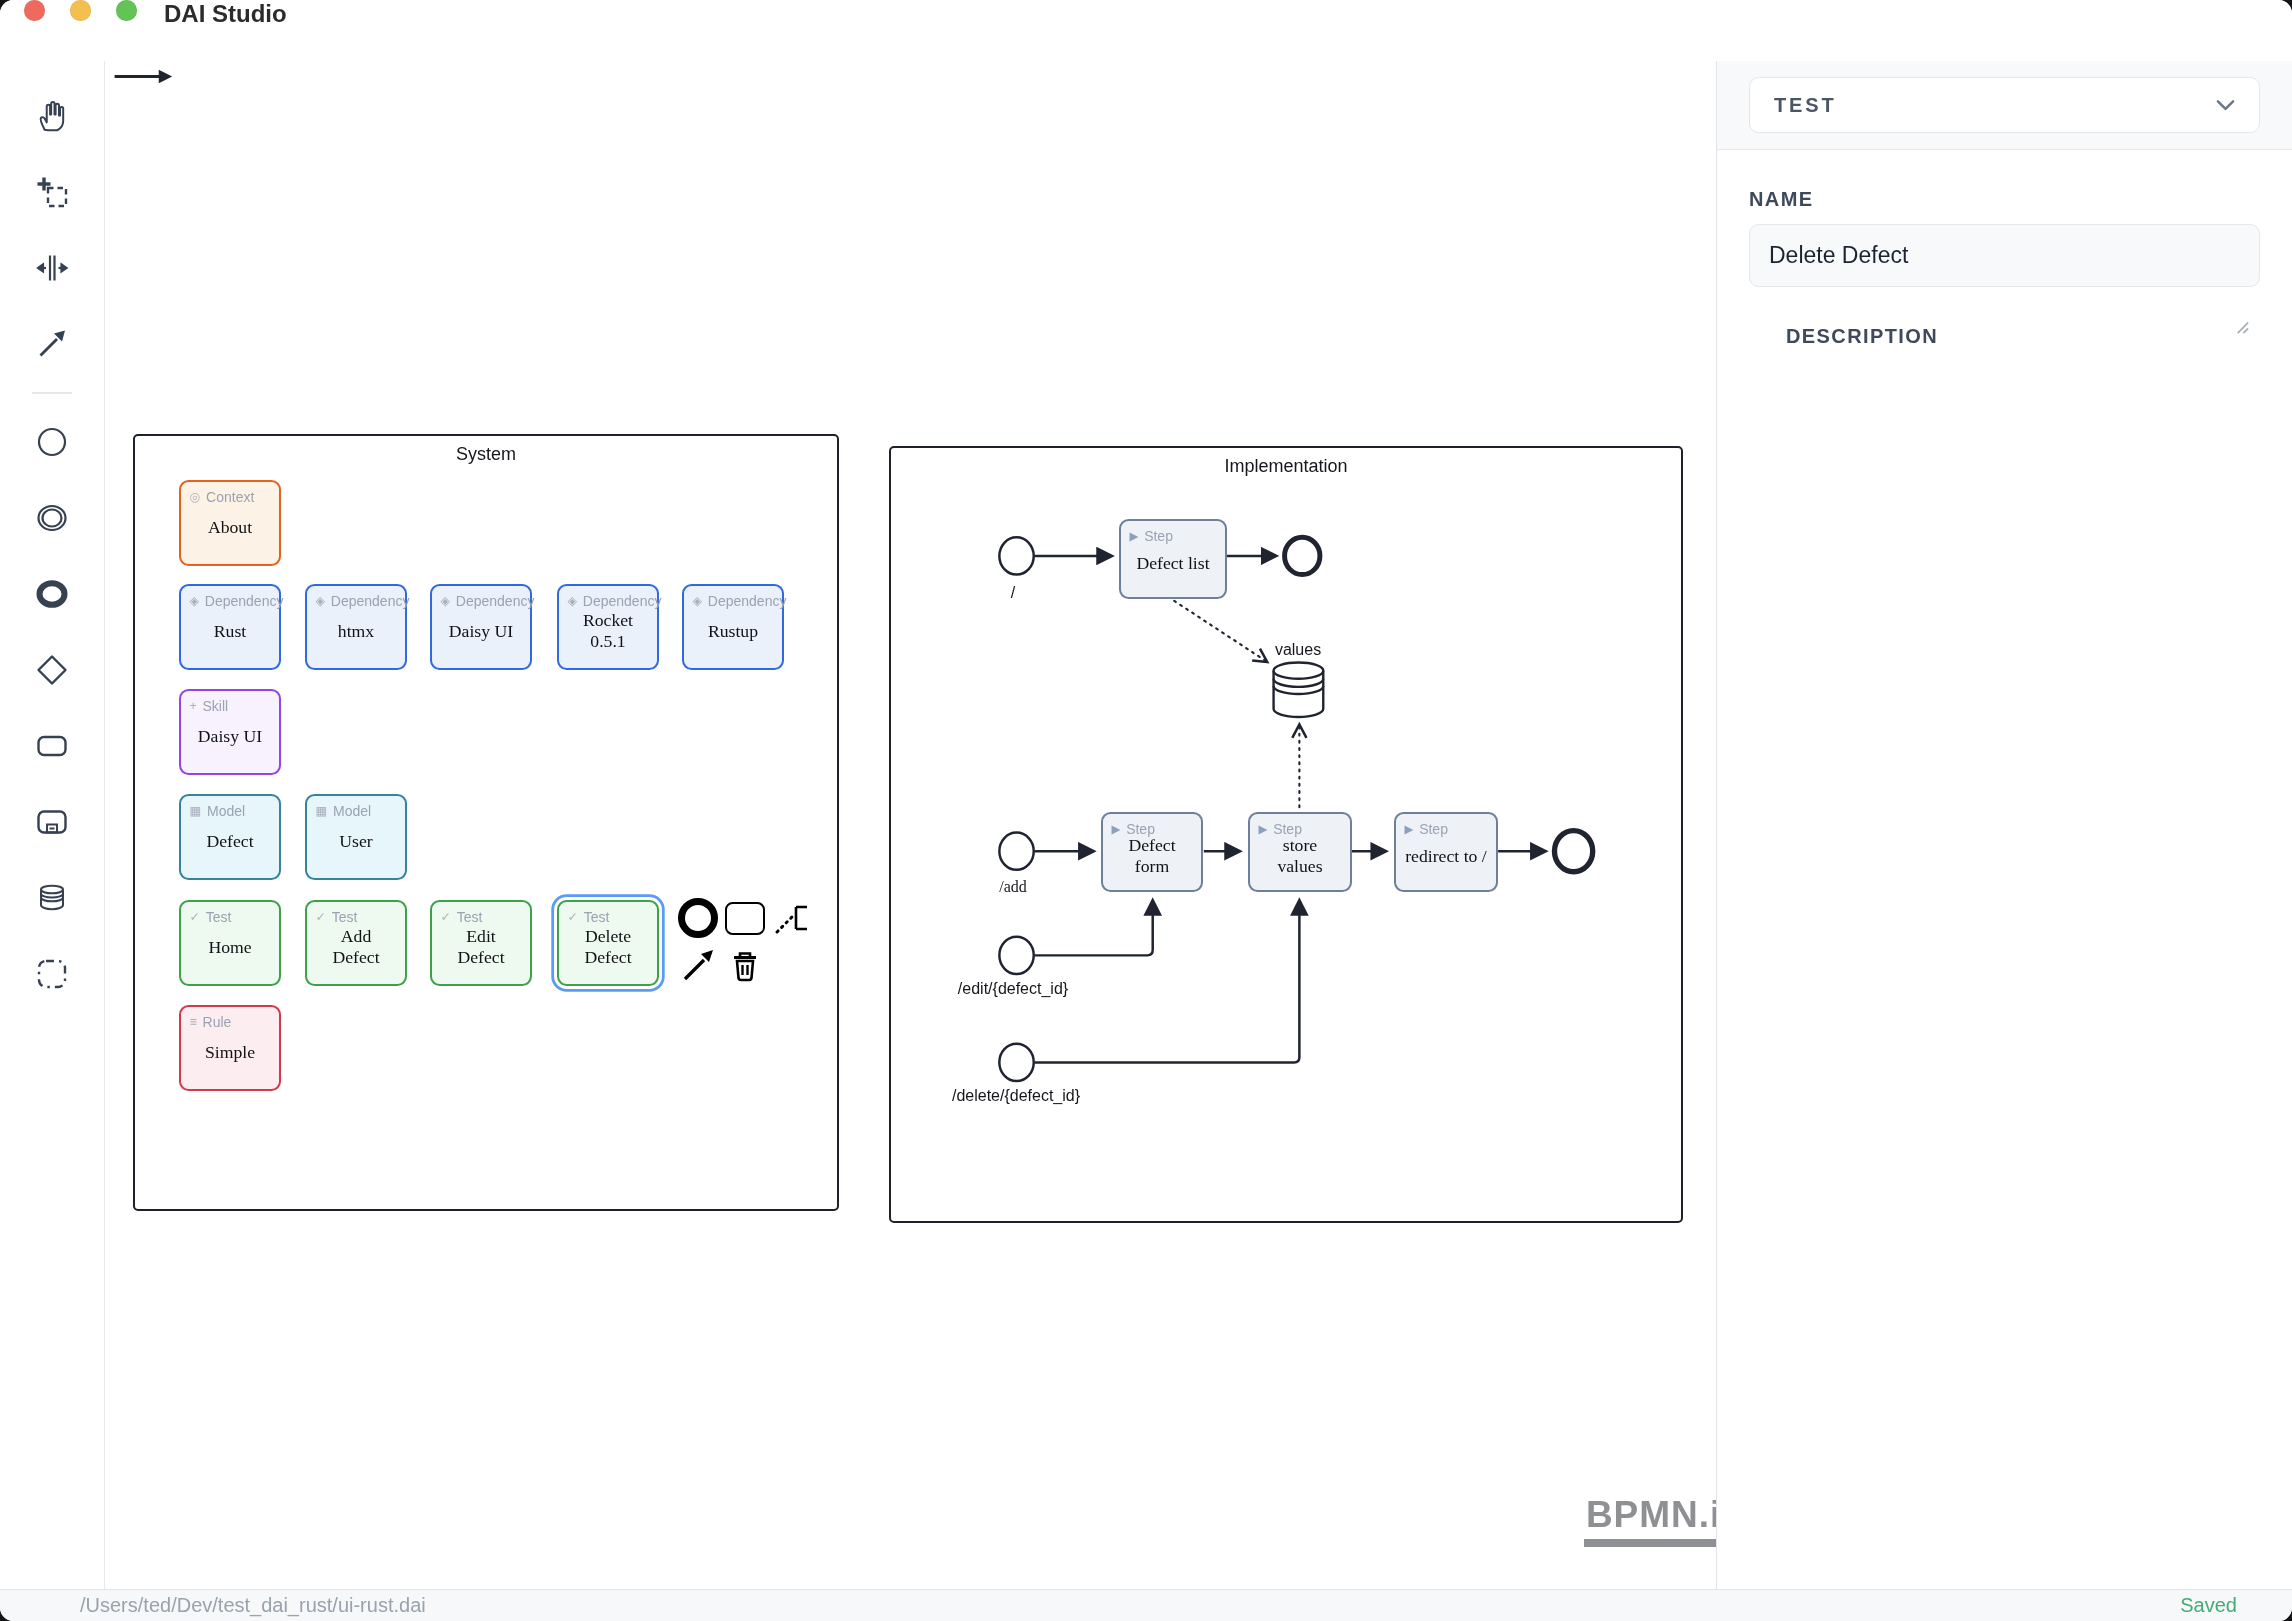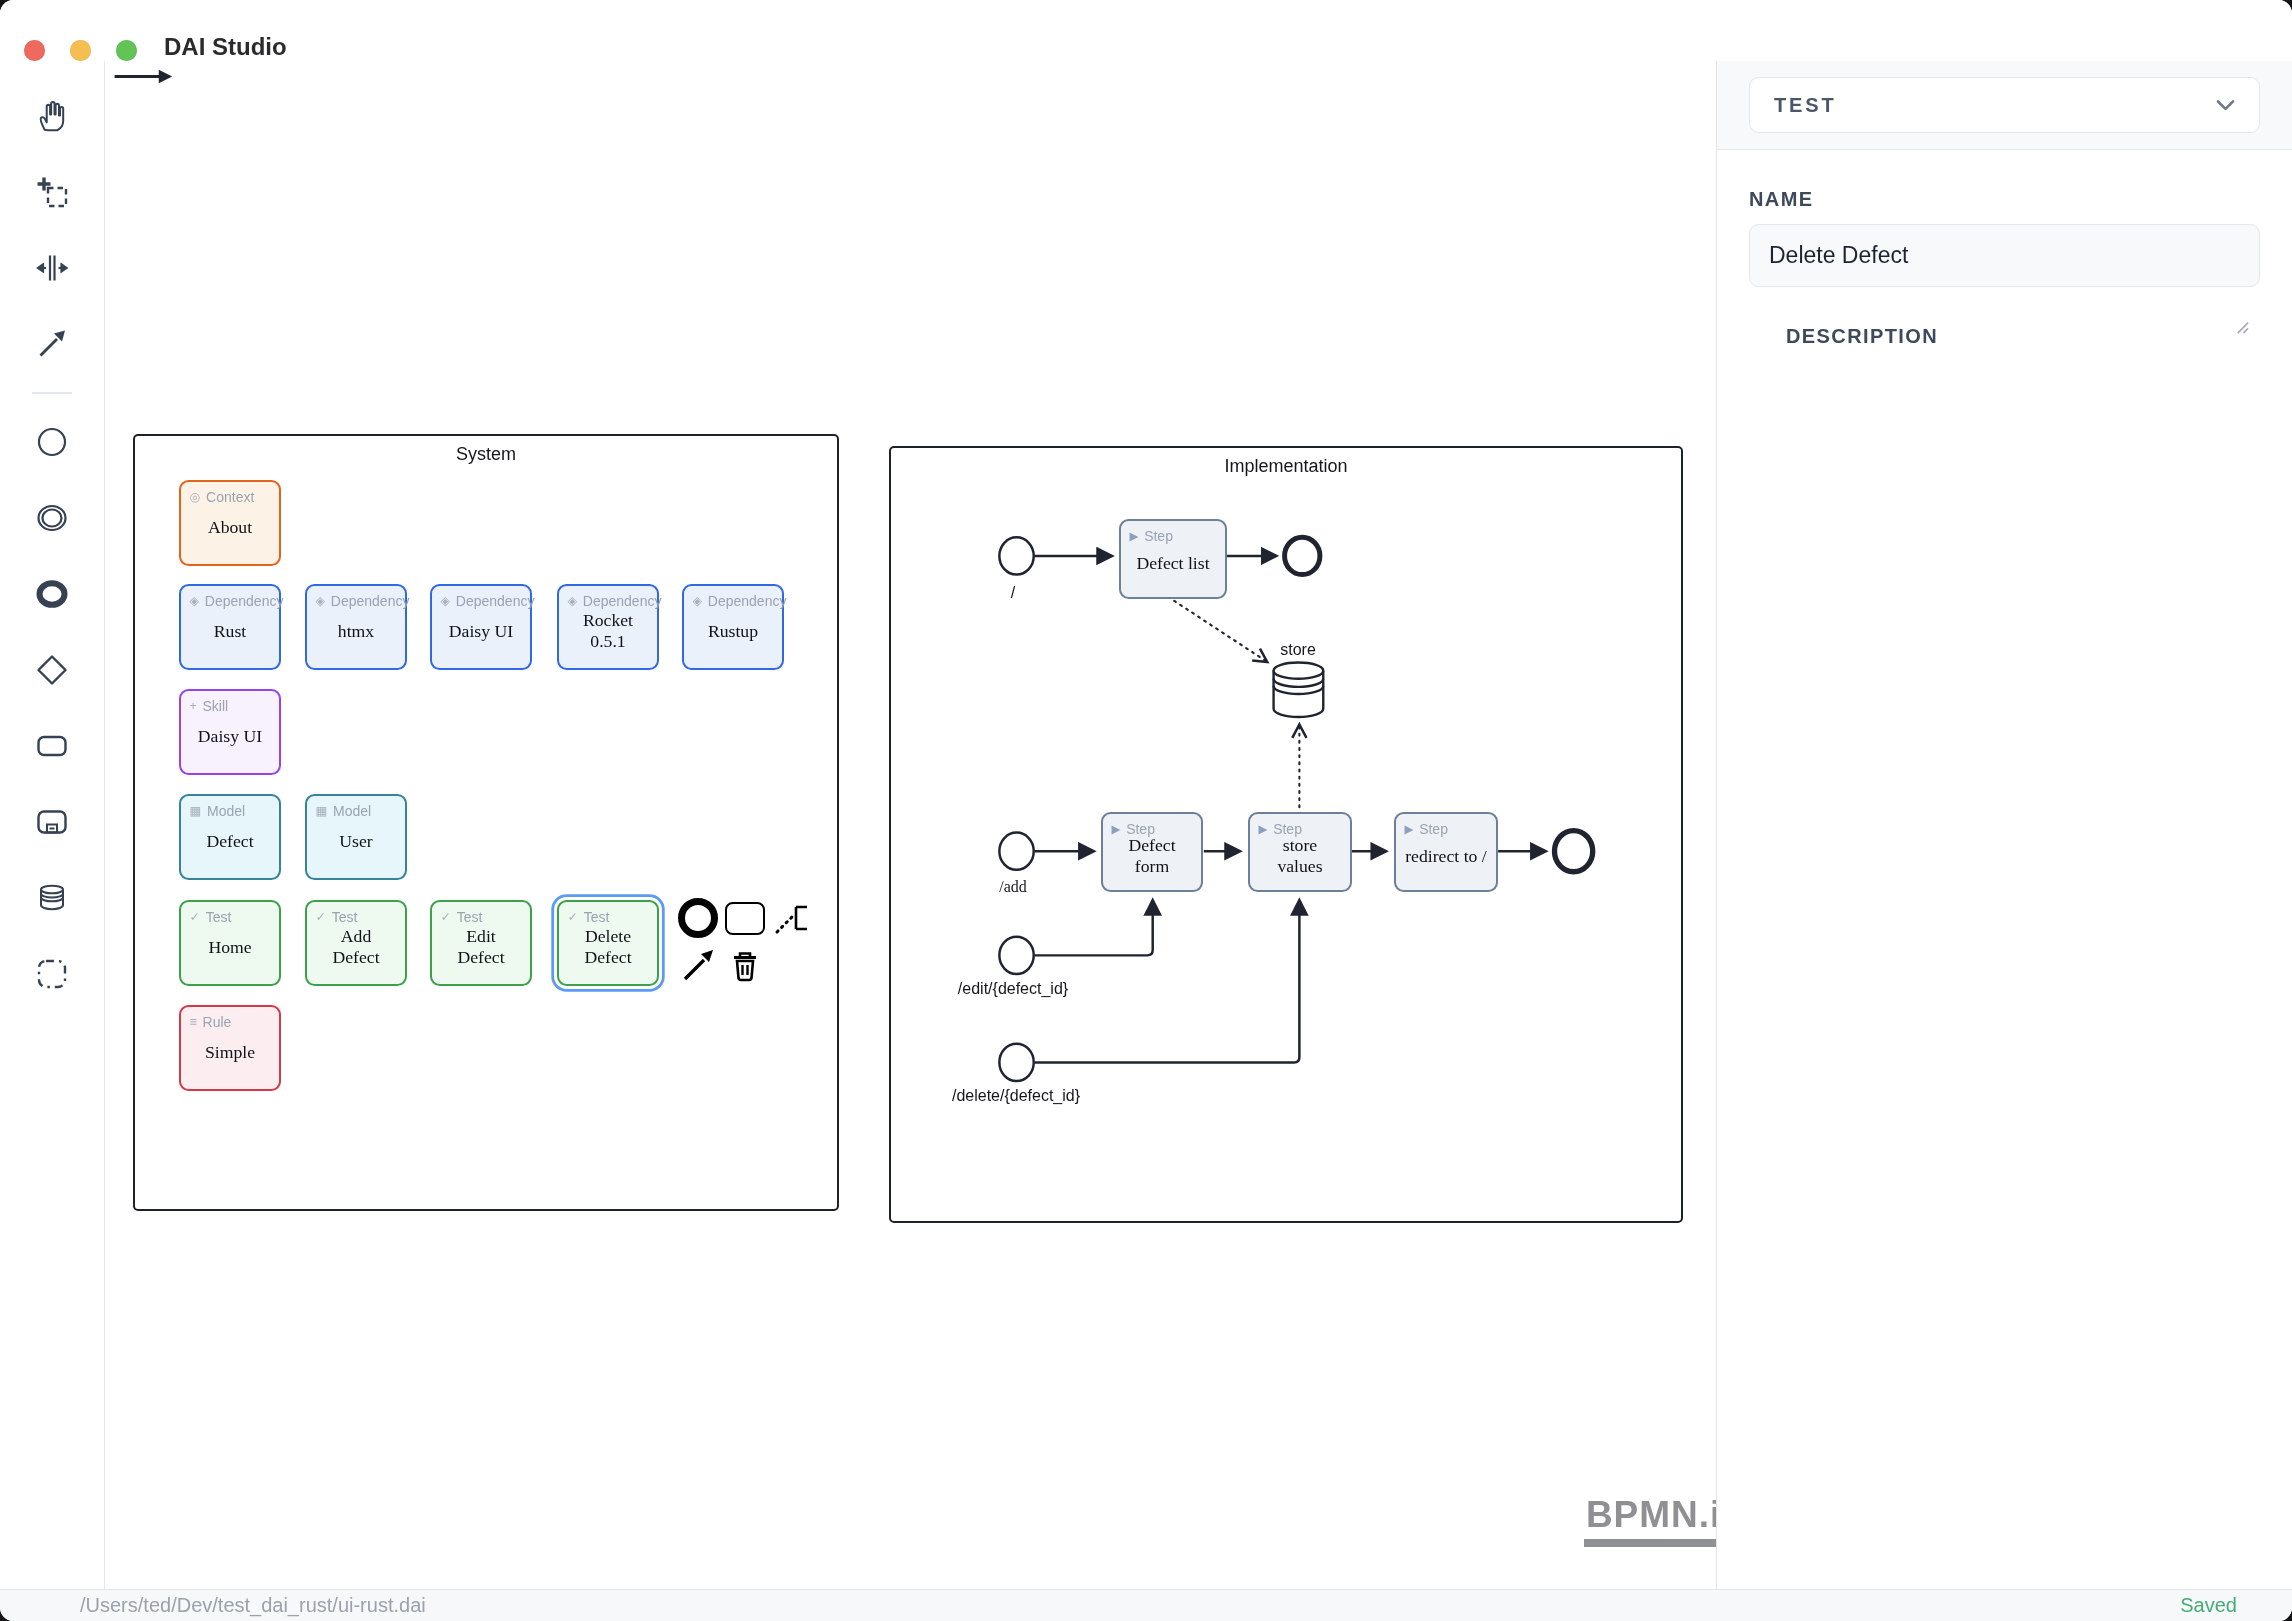--- a/index.html
+++ b/index.html
@@ -2,21 +2,21 @@
 <html><head>
 <meta charset="utf-8">
 <style>
   html,body{margin:0;padding:0;background:#151517;}
   body{width:2292px;height:1621px;overflow:hidden;font-family:"Liberation Sans",sans-serif;
        -webkit-font-smoothing:antialiased;}
   .window{position:absolute;inset:0;background:#ffffff;border-radius:13.4px;overflow:hidden;}
 
   
   .titlebar{position:absolute;left:0;top:0;right:0;height:61px;background:#ffffff;
-            border-bottom:1px solid #e9ebee;display:flex;align-items:flex-end;}
+            border-bottom:1px solid #e9ebee;display:flex;align-items:flex-start;}
   .lights{display:flex;gap:25px;margin-left:24px;}
   .light{width:21px;height:21px;border-radius:50%;box-shadow:inset 0 0 1px rgba(0,0,0,.25);}
   .light.red{background:#ee6a5f;} .light.yellow{background:#f5bf4f;} .light.green{background:#61c455;}
   .wintitle{margin-left:27px;font-size:24px;font-weight:bold;color:#2b2b2e;}
 
   
   .tools{position:absolute;left:0;top:61px;width:105px;bottom:32.5px;background:#fff;
          border-right:1px solid #e6e8ec;display:flex;flex-direction:column;align-items:center;
          padding-top:32.5px;gap:32px;box-sizing:border-box;}
   .tool{width:44px;height:44px;display:flex;align-items:center;justify-content:center;cursor:pointer;}
@@ -387,21 +387,21 @@
             <span class="nicon">▶</span>
             <span>Step</span>
           </div>
         <div class="nname">redirect to /</div>
       </div>
 
       <div class="evlabel" style="left:122px;top:136px;">/</div>
       <div class="evlabel" style="left:122px;top:430px;font-family:Liberation Serif, serif;">/add</div>
       <div class="evlabel" style="left:122px;top:532px;">/edit/{defect_id}</div>
       <div class="evlabel" style="left:125px;top:639px;">/delete/{defect_id}</div>
-      <div class="dslabel" style="left:407px;top:193px;">store</div>
+      <div class="dslabel" style="left:407px;top:193px;">values</div>
     </div>
 
     <div class="watermark">BPMN.iO</div>
   </div>
 
   <div class="inspector">
     <div class="type-section">
       <div class="type-select">
         <span class="tval">TEST</span>
         <svg width="19" height="12.4" viewBox="0 0 20 13">

